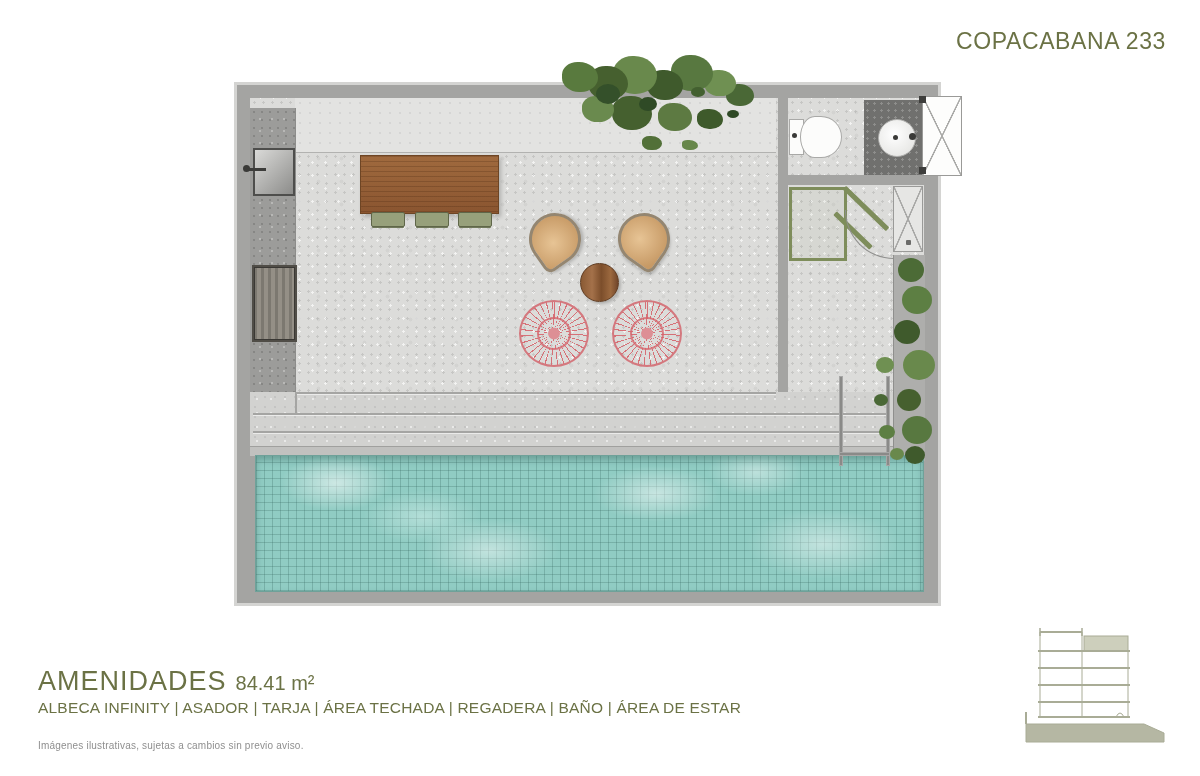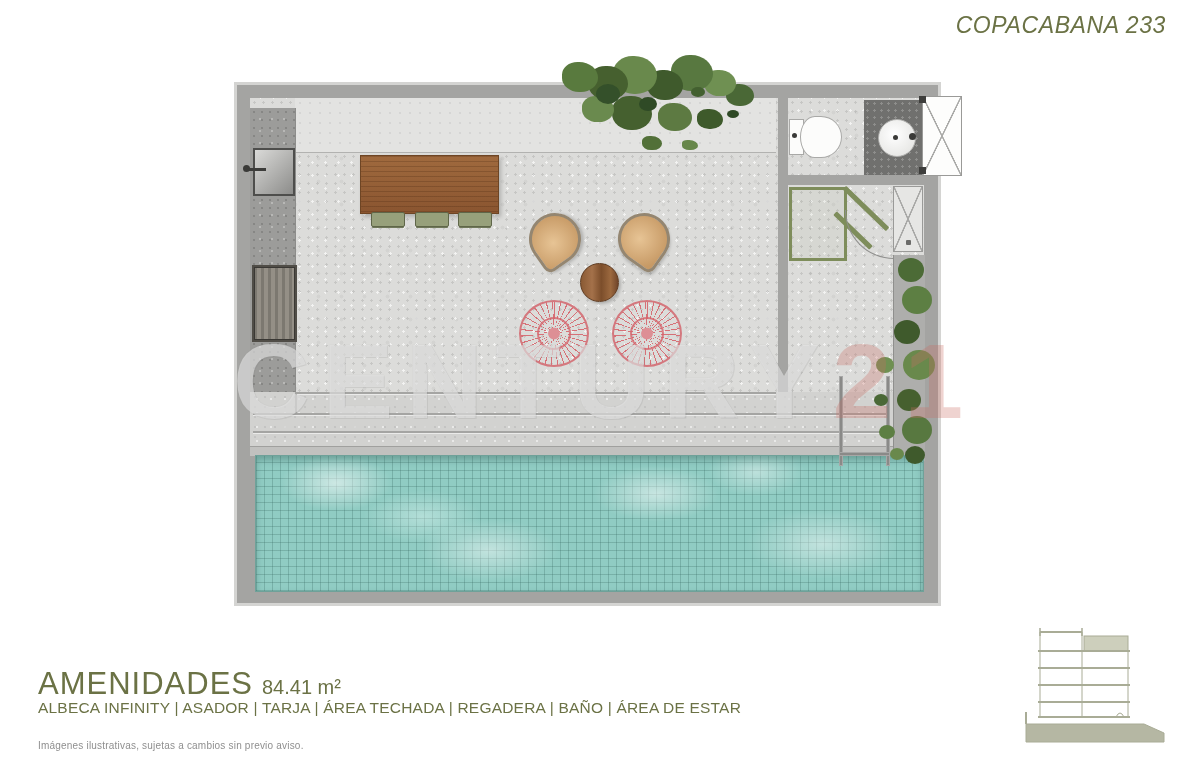--- a/index.html
+++ b/index.html
@@ -5,25 +5,25 @@
   html,body{margin:0;padding:0;}
   body{
     width:1200px;height:776px;position:relative;overflow:hidden;
     background:#ffffff;
     font-family:"Liberation Sans","DejaVu Sans",sans-serif;
   }
   .abs{position:absolute;}
 
   
   .project-title{
-    top:12px;right:34px;
-    font-size:23px;letter-spacing:.6px;color:var(--accent_olive,#6b7245);font-style:italic;
+    top:28px;right:34px;
+    font-size:23px;letter-spacing:.6px;color:var(--accent_olive,#6b7245);
   }
   .footer-line1{left:38px;top:666px;color:var(--accent_olive,#6b7245);white-space:nowrap;}
-  .amen-title{font-size:31px;letter-spacing:1px;text-align:center;}
+  .amen-title{font-size:27px;letter-spacing:1px;text-align:center;}
   .amen-area{font-size:20px;margin-left:9px;}
   .amen-list{
     left:38px;top:699px;font-size:15.5px;letter-spacing:.2px;
     color:var(--accent_olive,#6b7245);white-space:nowrap;
   }
   .disclaimer{left:38px;top:740px;font-size:10px;color:#8f8f8f;letter-spacing:.2px;}
 
   
   .watermark{
     left:233px;top:328px;z-index:60;pointer-events:none;
@@ -246,21 +246,20 @@
   <div class="abs pool" style="left:255px;top:455px;width:667px;height:135px;"></div>
 
   <div class="abs rail" style="left:839px;top:376px;width:4px;height:90px;"></div>
   <div class="abs rail" style="left:886px;top:376px;width:4px;height:90px;"></div>
   <div class="abs rail" style="left:839px;top:452px;width:51px;height:4px;"></div>
 
   <div class="abs plants-top"></div>
   <div class="abs plants-top2"></div>
   <div class="abs plants-right"></div>
 
-  <div class="abs watermark"><span>CENTURY</span><span class="wm21">21</span></div>
 </div>
 
 <div class="abs footer-line1">
   <span class="amen-title">AMENIDADES</span><span class="amen-area">84.41 m²</span>
 </div>
 <div class="abs amen-list">ALBECA INFINITY | ASADOR | TARJA | ÁREA TECHADA | REGADERA | BAÑO | ÁREA DE ESTAR</div>
 <div class="abs disclaimer">Imágenes ilustrativas, sujetas a cambios sin previo aviso.</div>
 
 <svg class="abs" style="left:1016px;top:616px;" width="155" height="130" viewBox="0 0 155 130">
   <g stroke="#a9ac96" stroke-width="2" fill="none">

